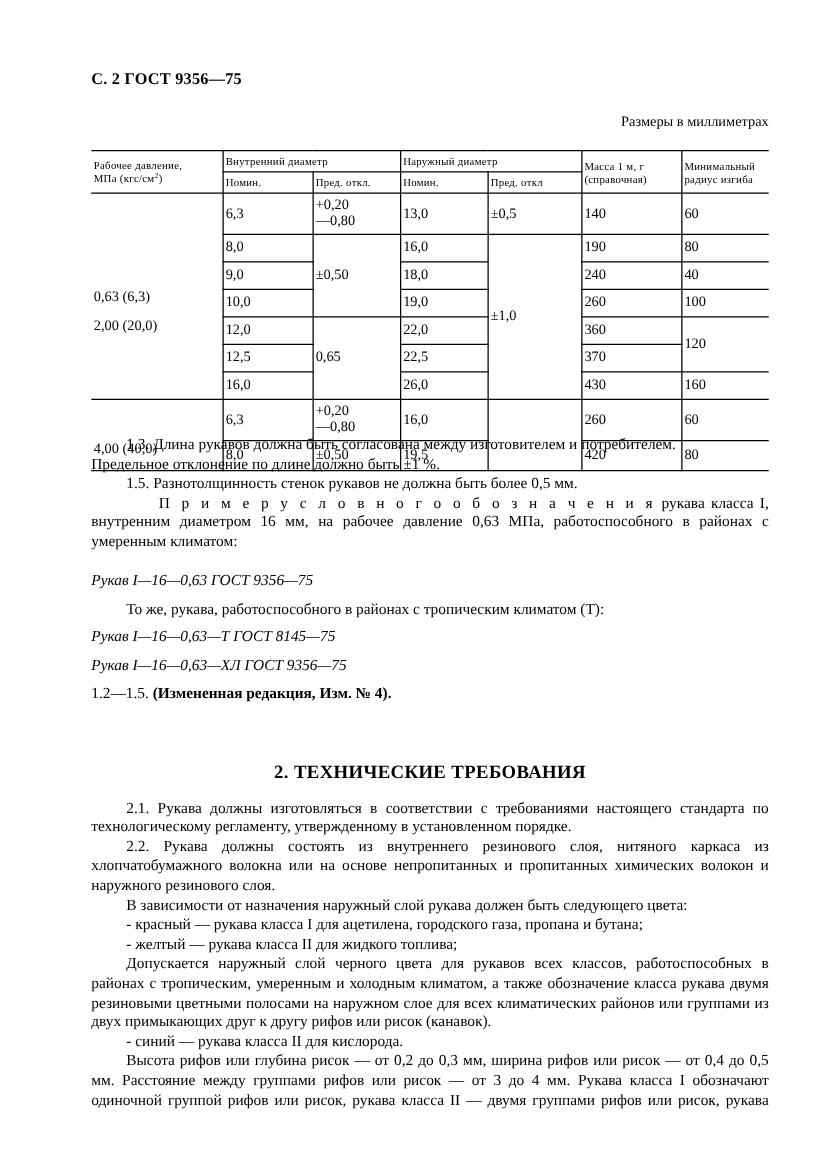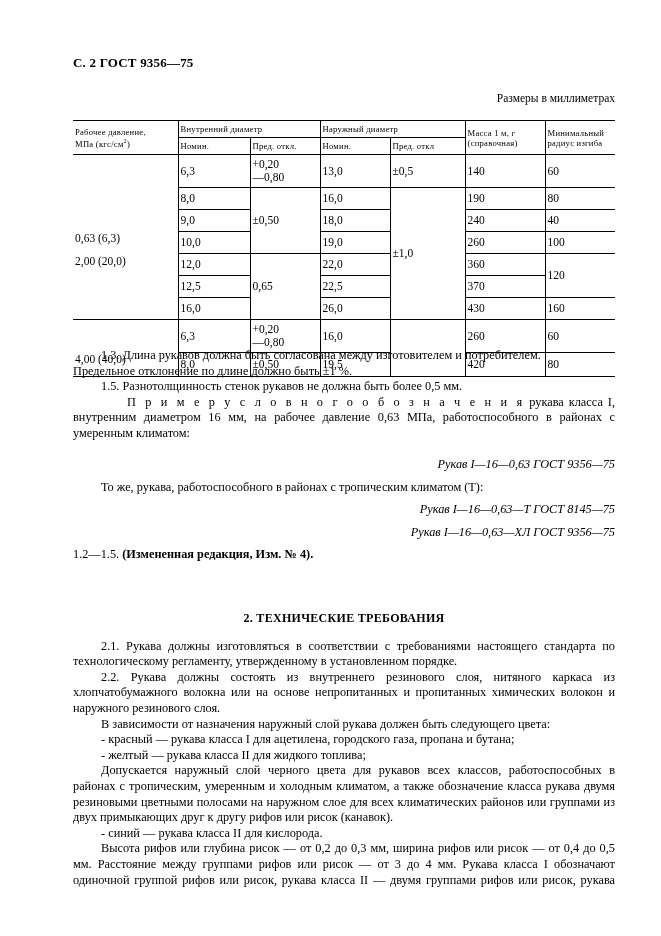--- a/index.html
+++ b/index.html
@@ -78,36 +78,36 @@
     font-size: 12.3px;
     line-height: 15.6px;
     text-align: justify;
   }
   .body-text p {
     margin: 0;
     text-indent: 28px;
   }
   .body-text p.noindent { text-indent: 0; }
   .center-line {
-    text-align: right;
+    text-align: left;
     font-style: italic;
     text-indent: 0 !important;
     margin: 7px 0 7px 0 !important;
   }
   .spaced {
     letter-spacing: 2.2px;
     margin-left: 26px;
   }
   .gap-before { margin-top: 7px !important; }
   b.bold { font-weight: bold; }
 
   .section-heading {
     text-align: center;
     font-weight: bold;
-    font-size: 12px;
+    font-size: 15px;
     text-indent: 0 !important;
     margin: 18px 0 12px 0 !important;
     letter-spacing: 0.3px;
   }
 </style>
 </head>
 <body>
 
 <div class="page">
 

